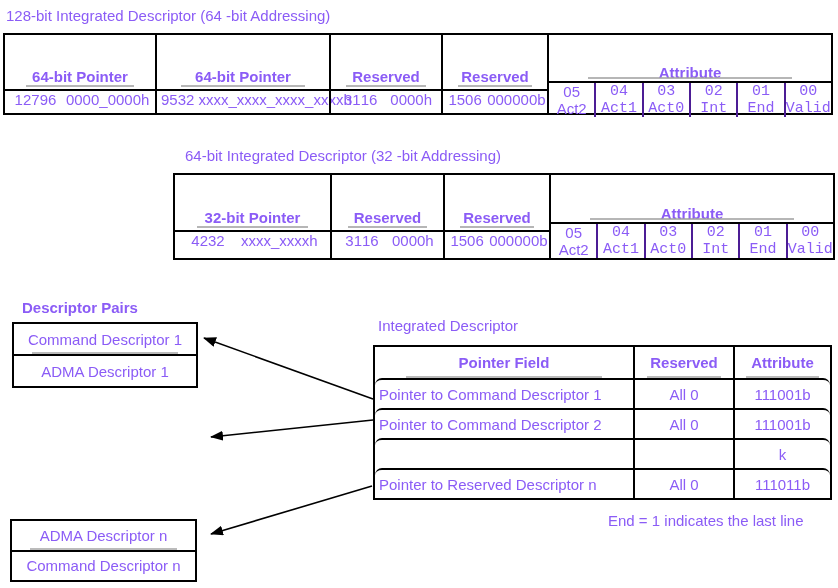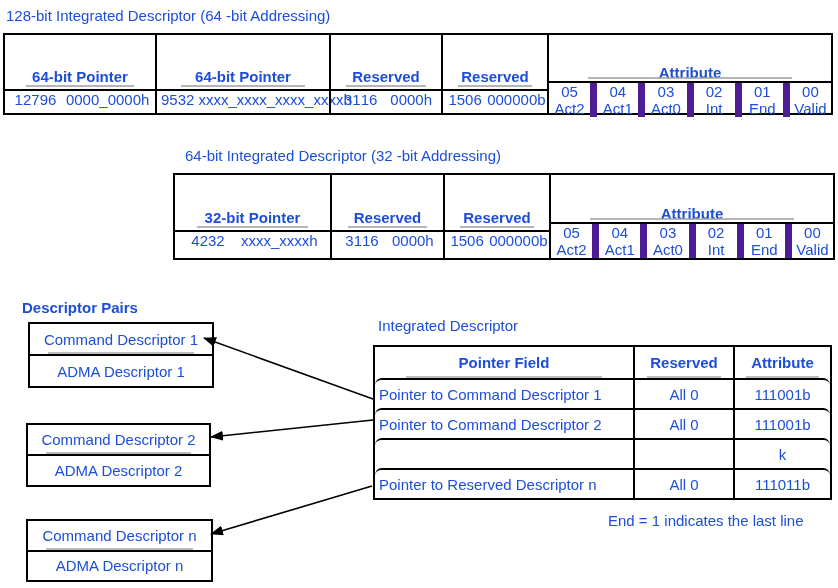--- a/index.html
+++ b/index.html
@@ -2,21 +2,21 @@
 <html><head>
 <meta charset="utf-8">
 <style>
   * { margin: 0; padding: 0; box-sizing: border-box; }
   html, body { background: #ffffff; }
   .canvas {
     position: relative;
     width: 838px;
     height: 588px;
     background: #ffffff;
-    color: #1d4ed8;
+    color: #8b5cf6;
     font-family: "Liberation Sans", "DejaVu Sans", sans-serif;
     font-size: 15px;
     overflow: hidden;
   }
   .abs { position: absolute; }
   .bold { font-weight: bold; }
 
   
   .bittable {
     position: absolute;
@@ -43,26 +43,26 @@
     flex: 1; display: flex; flex-direction: row; justify-content: space-evenly;
   }
   .bits { display: flex; justify-content: space-between; padding: 0 4px; }
   .val  { text-align: right; white-space: nowrap; }
   .attrgroup { display: flex; flex-direction: column; flex: 1; }
   .attrcells { flex: 1; display: flex; }
   .attrcell {
     flex: 1; display: flex; flex-direction: column;
     justify-content: space-evenly; align-items: center;
   }
-  .attrcell + .attrcell { border-left: 7px solid #4c1d95; }
+  .attrcell + .attrcell { border-left: 2px solid #4c1d95; font-family: Liberation Mono, monospace; }
 
   
   .pairbox {
     position: absolute; border: 2px solid #000; background: #fff;
-    display: flex; flex-direction: column; margin-left: 16px;
+    display: flex; flex-direction: column;
   }
   .pairrow {
     flex: 1; display: flex; align-items: center; justify-content: center;
     white-space: nowrap; position: relative;
   }
   .pairrow + .pairrow { border-top: 2px solid #000; }
   .pairrow:first-child::after {
     content: ""; position: absolute; left: 10%; right: 10%; bottom: 0;
     height: 2px; background: #9e9e9e; opacity: .7;
   }
@@ -232,28 +232,24 @@
     </div>
   </div>
 
   <div class="abs bold" style="left:22px; top:299px;">Descriptor Pairs</div>
 
   <div class="pairbox" style="left:12px; top:322px; width:186px; height:66px;">
     <div class="pairrow">Command Descriptor 1</div>
     <div class="pairrow">ADMA Descriptor 1</div>
   </div>
 
-  <div class="pairbox" style="left:10px; top:423px; width:185px; height:64px;">
-    <div class="pairrow">Command Descriptor 2</div>
-    <div class="pairrow">ADMA Descriptor 2</div>
-  </div>
 
   <div class="pairbox" style="left:10px; top:519px; width:187px; height:63px;">
+    <div class="pairrow">ADMA Descriptor n</div>
     <div class="pairrow">Command Descriptor n</div>
-    <div class="pairrow">ADMA Descriptor n</div>
   </div>
 
   <div class="abs" style="left:378px; top:317px;">Integrated Descriptor</div>
 
   <div class="inttable">
     <div class="introw hdr">
       <div class="ic ic-pointer">Pointer Field</div>
       <div class="ic ic-reserved">Reserved</div>
       <div class="ic ic-attr">Attribute</div>
     </div>

